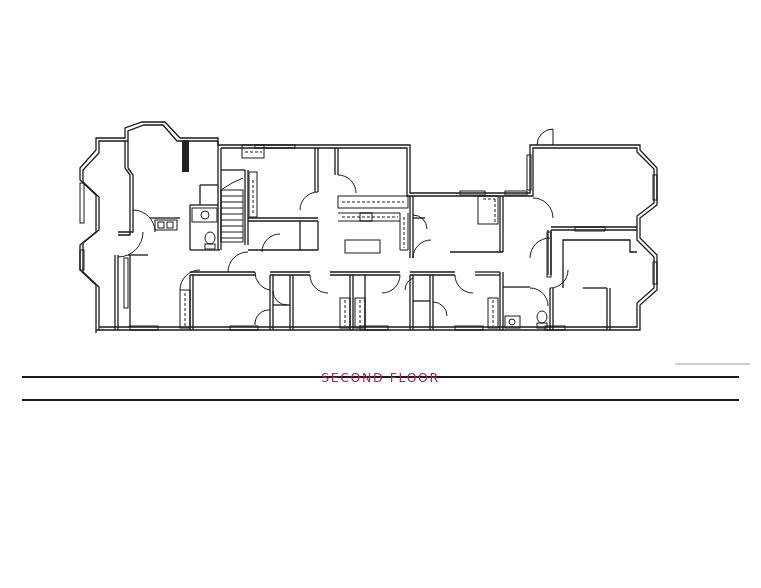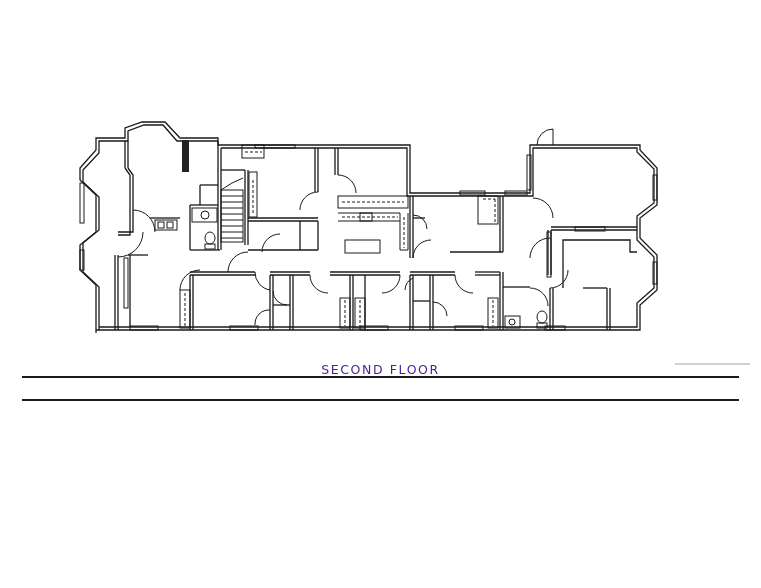--- a/index.html
+++ b/index.html
@@ -1,20 +1,20 @@
 <!DOCTYPE html>
 <html><head>
 <meta charset="utf-8">
 <style>
   html, body { margin:0; padding:0; background:#ffffff; }
   body { width:761px; height:588px; position:relative; overflow:hidden; font-family:"Liberation Sans", sans-serif; }
   #plan { position:absolute; left:0; top:0; width:761px; height:588px; }
   .title {
-    position:absolute; left:0; width:761px; top:362px; text-align:center;
-    font-family:"DejaVu Sans", sans-serif; font-size:12.5px; letter-spacing:1.6px; color:#4c1d95;
+    position:absolute; left:0; width:761px; top:370px; text-align:center;
+    font-family:"DejaVu Sans", sans-serif; font-size:12.5px; letter-spacing:1.6px; color:#be185d;
   }
 </style>
 </head>
 <body>
 
 <svg id="plan" viewBox="0 0 761 588" xmlns="http://www.w3.org/2000/svg">
   <g fill="none" stroke="#1a1a1a" stroke-width="1.3" stroke-linejoin="miter">
 
     <g>
 

